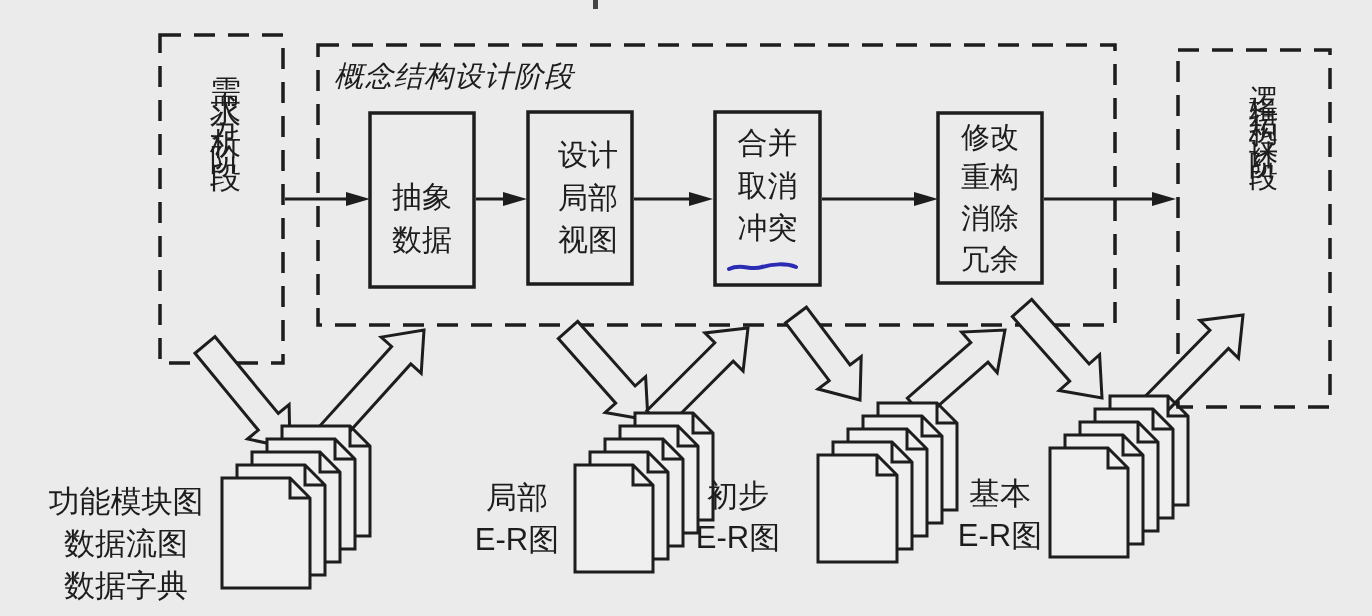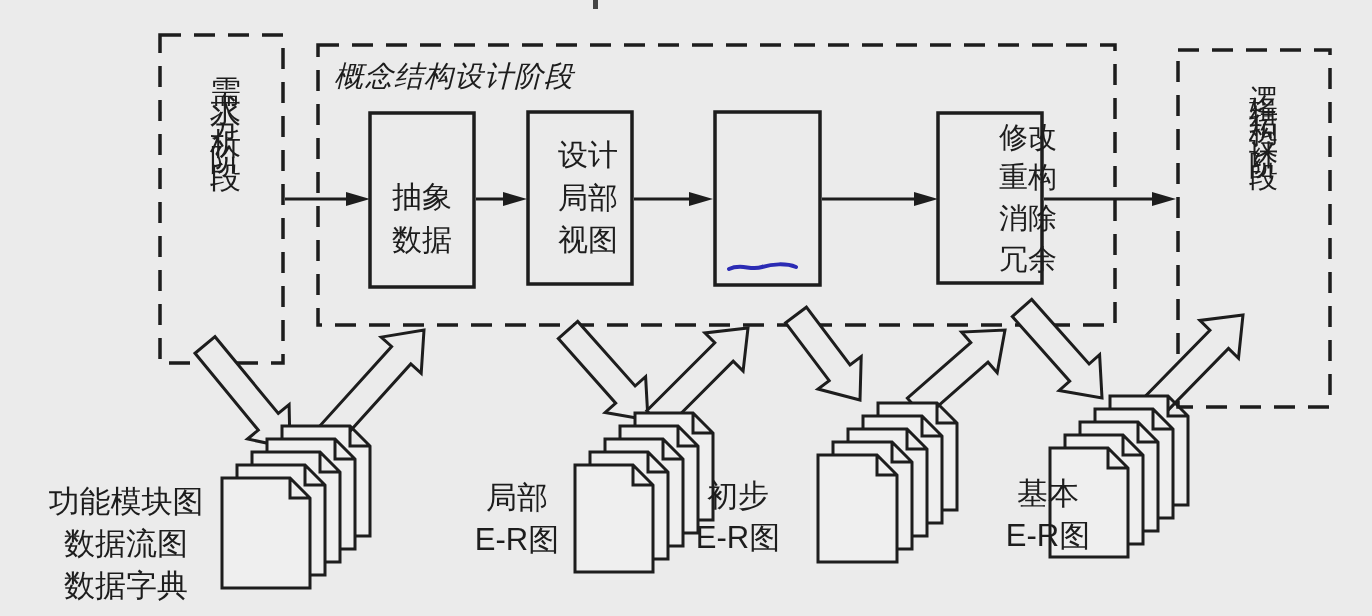--- a/index.html
+++ b/index.html
@@ -19,29 +19,29 @@
   .hollow-arrow{fill:var(--background,#ebebeb);stroke:var(--line,#1d1d1d);stroke-width:3;stroke-linejoin:miter;}
   .page{fill:var(--page_fill,#efefef);stroke:var(--line,#1d1d1d);stroke-width:3;stroke-linejoin:miter;}
   .squiggle{fill:none;stroke:var(--underline,#2b2bb4);stroke-width:4;stroke-linecap:round;}
   .txt{position:absolute;white-space:pre-line;}
   .phase-title{left:334px;top:57px;font-size:29px;letter-spacing:1px;font-style:italic;}
   .step-text{position:absolute;display:flex;align-items:center;justify-content:center;
     text-align:center;font-size:30px;line-height:1.42;white-space:pre-line;}
   .step-1{left:370px;top:113px;width:104px;height:212px;}
   .step-2{left:528px;top:112px;width:120px;height:172px;}
   .step-3{left:715px;top:106px;width:105px;height:160px;}
-  .step-4{left:938px;top:113px;width:104px;height:170px;font-size:29px;line-height:1.4;padding-left:38px;}
+  .step-4{left:938px;top:113px;width:104px;height:170px;font-size:29px;line-height:1.4;}
   .v-label{position:absolute;writing-mode:vertical-lr;text-orientation:upright;}
   .v-left{left:204px;top:52px;font-size:31px;letter-spacing:17px;}
   .v-right{left:1244px;top:62px;font-size:29px;letter-spacing:11px;}
   .artifact-label{position:absolute;text-align:center;white-space:pre-line;font-size:31px;line-height:1.36;}
   .artifact-1{left:16px;top:481px;width:220px;}
   .artifact-2{left:447px;top:477px;width:140px;}
   .artifact-3{left:668px;top:475px;width:140px;}
-  .artifact-4{left:930px;top:473px;width:140px;margin-left:48px;}
+  .artifact-4{left:930px;top:473px;width:140px;}
   .top-tick{position:absolute;left:593px;top:0;width:5px;height:9px;background:#444;}
 </style>
 </head>
 <body>
 
 <div class="canvas">
 
   <svg width="1372" height="616" viewBox="0 0 1372 616">
 
     <rect class="dashed-box" x="160" y="35" width="123" height="328"></rect>
@@ -117,20 +117,23 @@
 
   <div class="top-tick"></div>
 
   <div class="txt phase-title">概念结构设计阶段</div>
 
   <div class="step-text step-1">抽象
 数据</div>
   <div class="step-text step-2">设计
 局部
 视图</div>
+  <div class="step-text step-3">合并
+取消
+冲突</div>
   <div class="step-text step-4">修改
 重构
 消除
 冗余</div>
 
   <div class="v-label v-left">需求分析阶段</div>
   <div class="v-label v-right">逻辑结构设计阶段</div>
 
   <div class="artifact-label artifact-1">功能模块图
 数据流图

